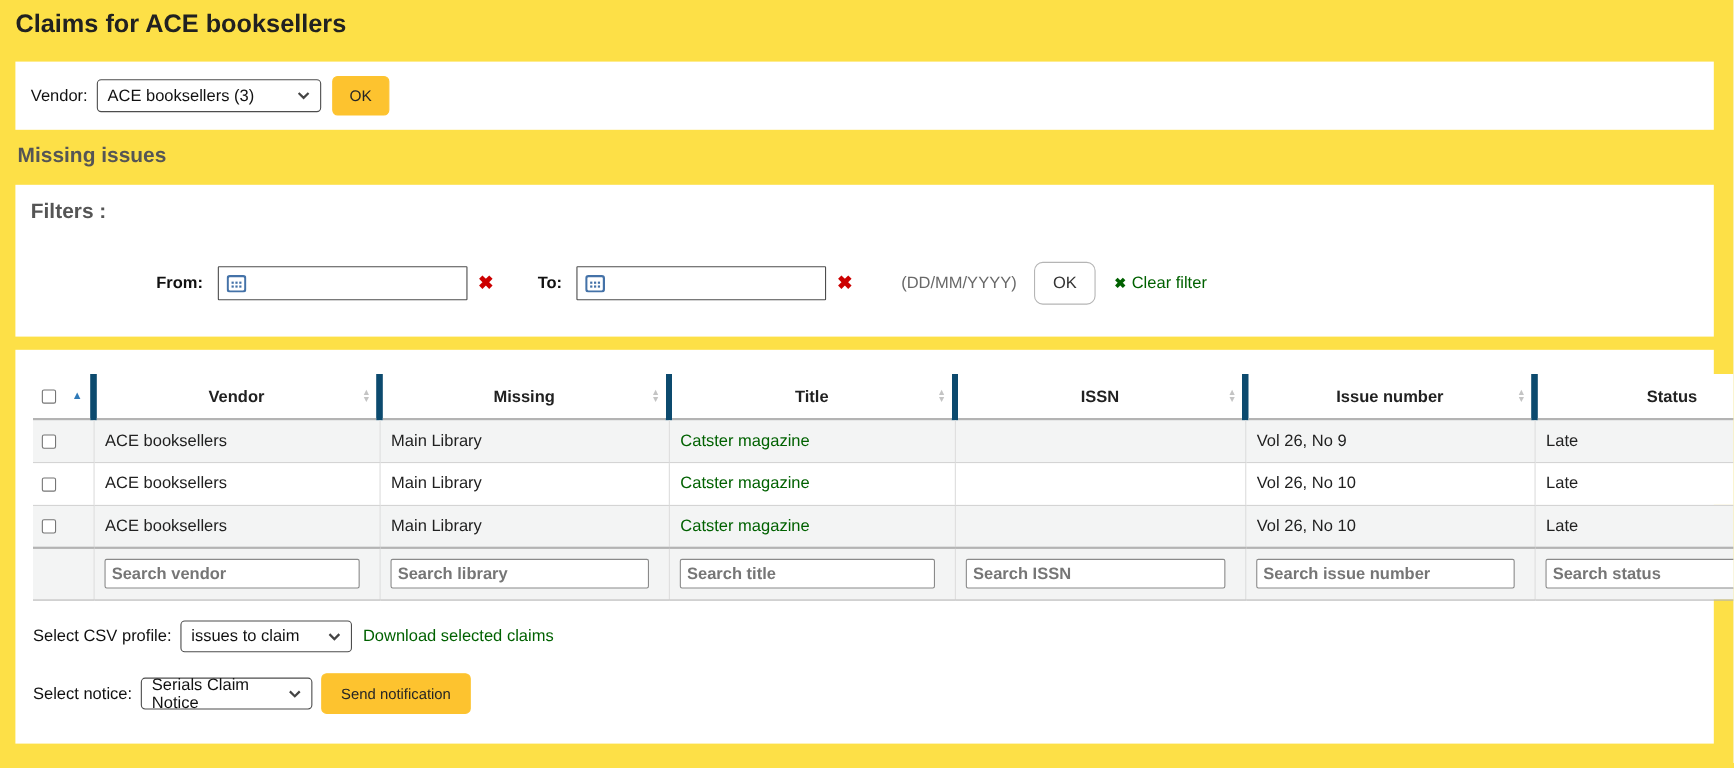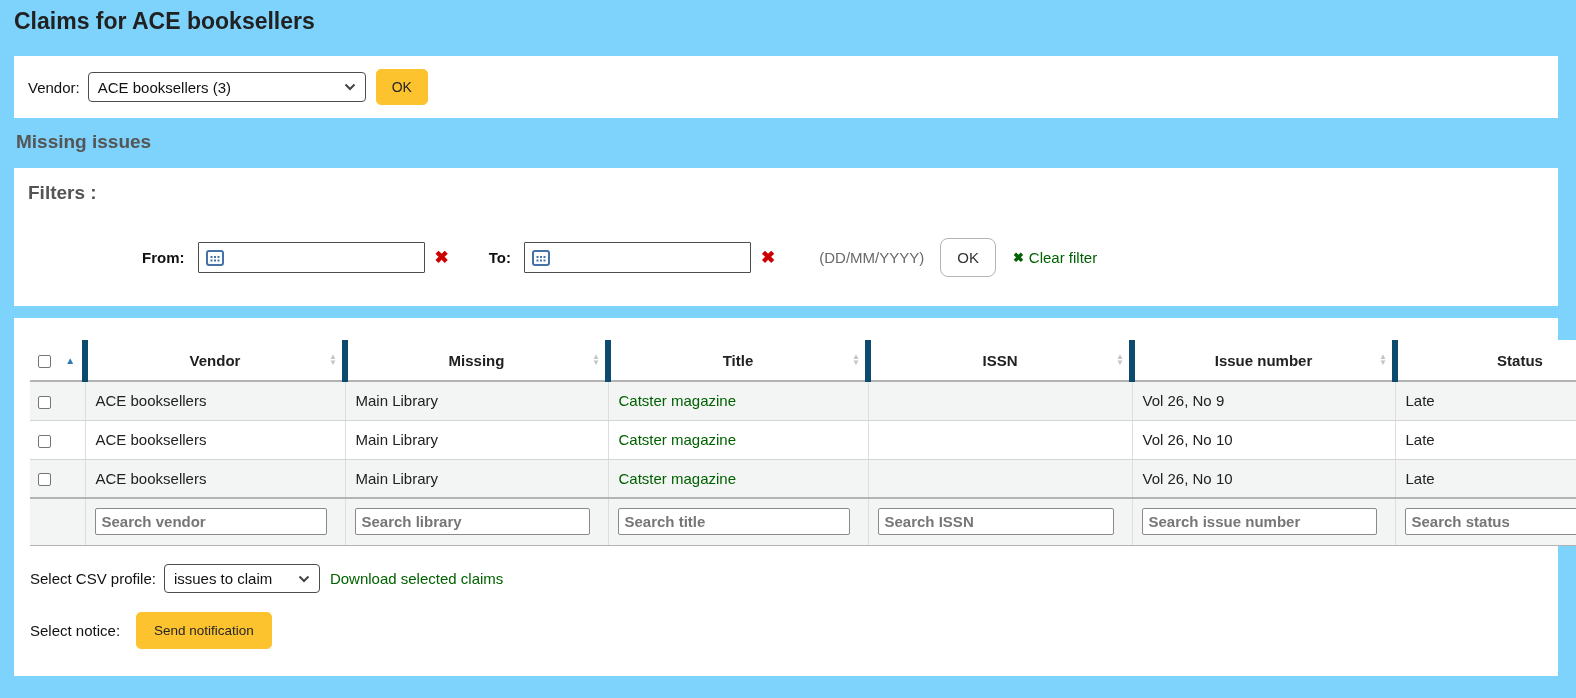--- a/index.html
+++ b/index.html
@@ -5,21 +5,21 @@
   * { box-sizing: border-box; }
   html, body { margin: 0; padding: 0; }
   body {
     font-family: "Liberation Sans", sans-serif;
     background: #f1f3f3;
   }
   .page {
     position: relative;
     width: 1576px;
     height: 698px;
-    background: #7dd3fc;
+    background: #fde047;
     overflow: hidden;
   }
   .page-title {
     position: absolute;
     left: 14px; top: 8px;
     margin: 0;
     font-size: 23px;
     font-weight: bold;
     color: #212121;
   }
@@ -34,21 +34,21 @@
   .inline-label { font-size: 15px; color: #111; margin-right: 8px; }
   .fake-select {
     display: inline-flex; align-items: center; justify-content: space-between;
     height: 30px;
     border: 1px solid #4d4d4d; border-radius: 4px;
     background: #fff; color: #111;
     font-size: 15px;
     padding: 0 9px;
     cursor: default;
   }
-  .vendor-select { width: 278px; gap: 28px; }
+  .vendor-select { width: 204px; gap: 28px; }
   .chev { flex: 0 0 auto; margin-left: 8px; }
   .btn-yellow {
     background: #fdc32f; border: 1px solid #fdc32f; border-radius: 5px;
     color: #252525; font-family: "Liberation Sans", sans-serif;
     font-size: 14px; padding: 9px 15px; margin-left: 10px; cursor: pointer;
   }
 
   
   .section-heading {
     position: absolute; left: 14px; top: 129px; margin: 2px;
@@ -332,17 +332,23 @@
         <span>issues to claim</span>
         <svg class="chev" width="12" height="8" viewBox="0 0 12 8">
             <polyline points="1.5,1.5 6,6 10.5,1.5" fill="none" stroke="#444" stroke-width="2"></polyline>
           </svg>
       </div>
       <a class="green-link">Download selected claims</a>
     </div>
 
     <div class="notice-row">
       <span class="inline-label">Select notice:</span>
+      <div class="fake-select small-select">
+        <span>Serials Claim Notice</span>
+        <svg class="chev" width="12" height="8" viewBox="0 0 12 8">
+            <polyline points="1.5,1.5 6,6 10.5,1.5" fill="none" stroke="#444" stroke-width="2"></polyline>
+          </svg>
+      </div>
       <button class="btn-yellow btn-send">Send notification</button>
     </div>
   </div>
 
 </div>
 
 </body></html>

